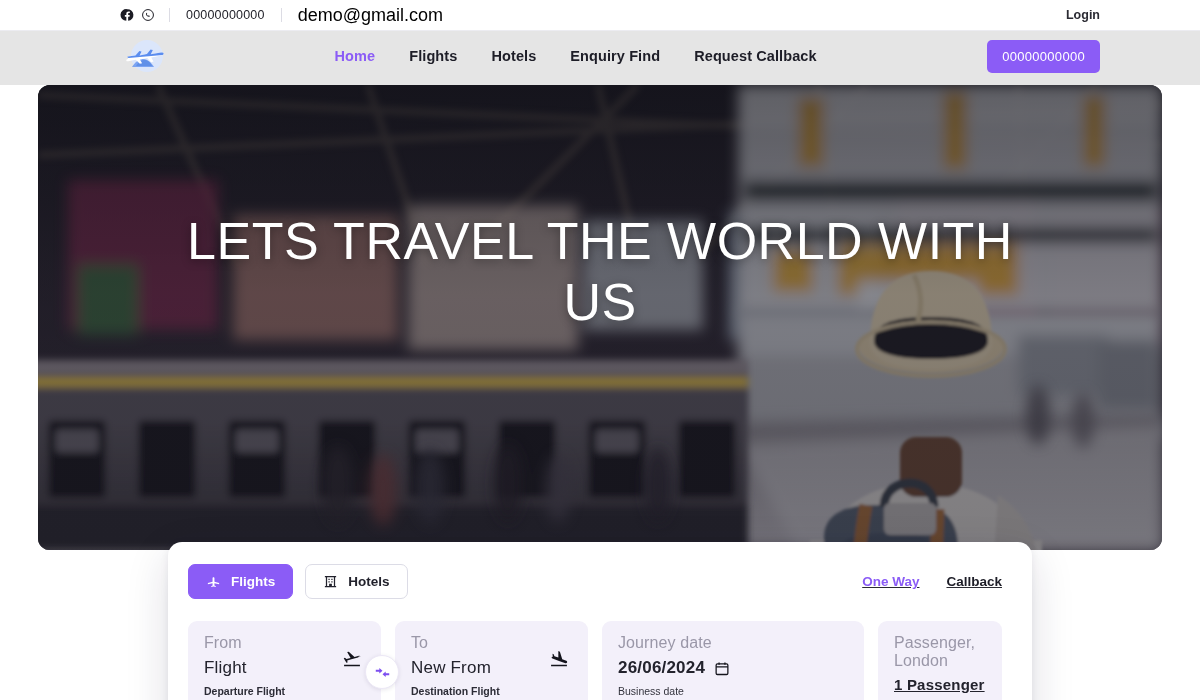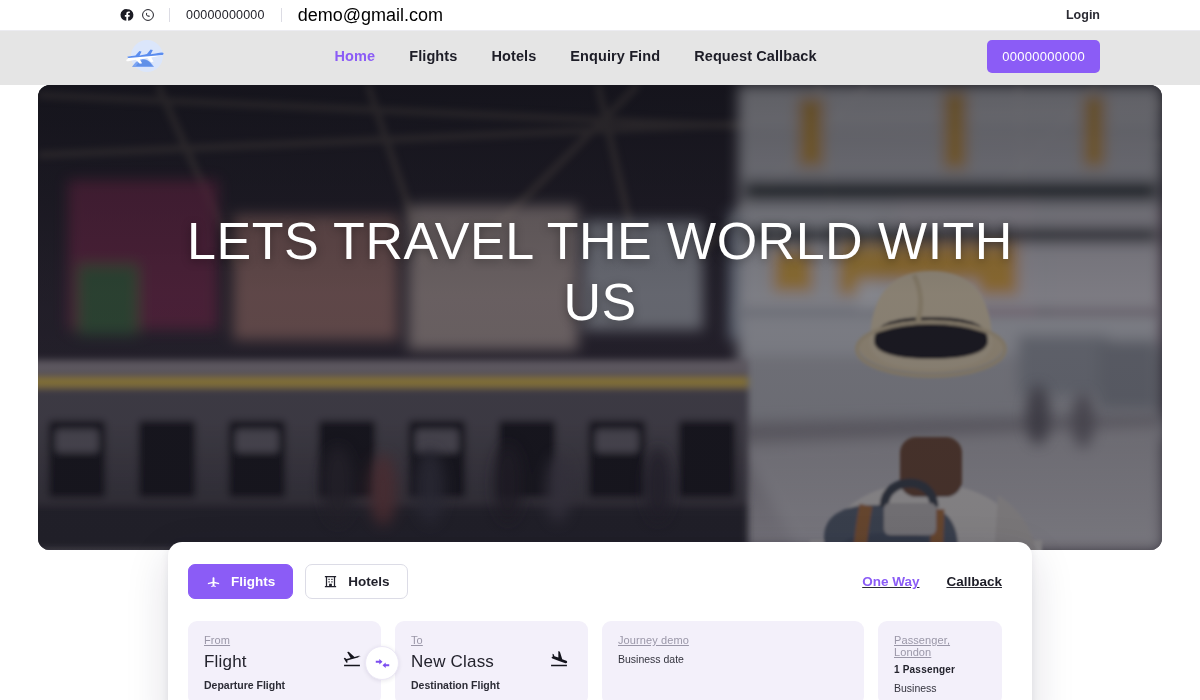--- a/index.html
+++ b/index.html
@@ -166,32 +166,32 @@
     background: #f3f0fa;
     border-radius: 9px;
     padding: 13px 16px 11px 16px;
     position: relative;
     min-height: 76px;
   }
   .field.from { width: 193px; }
   .field.to { width: 193px; }
   .field.date { width: 262px; }
   .field.pax { width: 124px; }
-  .f-label { font-size: 11px; color: #9a97a8; letter-spacing: .1px; text-decoration: underline; }
+  .f-label { font-size: 16px; color: #9a97a8; letter-spacing: .1px; }
   .f-value {
     margin-top: 6px;
     font-size: 17px;
     color: #23232d;
     letter-spacing: .2px;
     display: flex;
     align-items: center;
     gap: 9px;
   }
   .f-value.bold { font-weight: 700; }
-  .f-value.pax-val { font-size: 10px; font-weight: 700; }
+  .f-value.pax-val { font-size: 15px; font-weight: 700; text-decoration: underline; }
   .f-sub { margin-top: 7px; font-size: 10.5px; font-weight: 700; color: #2c2c36; }
   .f-sub.light { font-weight: 400; color: #33333d; font-size: 10.5px; }
   .f-icon {
     position: absolute;
     right: 16px; top: 28px;
     width: 26px; height: 20px;
     color: #14141c;
   }
   .f-icon svg { width: 100%; height: 100%; display: block; }
   .cal-icon { width: 16px; height: 17px; color: #14141c; }
@@ -462,31 +462,40 @@
       <button class="swap-btn">
         <span>
           <svg viewBox="0 0 24 24" fill="currentColor">
               <path d="M7.5 5.5l4.5 4-4.5 4V11H2.5V8h5V5.5zM16.5 10.5V13h5v3h-5v2.5l-4.5-4 4.5-4z"></path>
             </svg>
         </span>
       </button>
 
       <div class="field to">
         <div class="f-label">To</div>
-        <div class="f-value">New Class</div>
+        <div class="f-value">New From</div>
         <div class="f-sub">Destination Flight</div>
         <span class="f-icon">
           <svg viewBox="0 0 24 24" fill="currentColor">
               <path d="M2.5 19h19v1.8h-19V19zM3.3 9.6c-.3.8.1 1.6.9 1.9l7.8 2.8 7.7 2.7c.8.3 1.7-.1 2-.9.3-.8-.1-1.7-.9-2l-4.9-1.8-2.8-9.1-1.9-.7v7.8l-4.7-1.7-.9-2.4-1.4-.5.3 3.4v.2z"></path>
             </svg>
         </span>
       </div>
 
       <div class="field date">
-        <div class="f-label">Journey demo</div>
+        <div class="f-label">Journey date</div>
+        <div class="f-value bold">
+          <span>26/06/2024</span>
+          <span class="cal-icon">
+            <svg viewBox="0 0 24 24" fill="none" stroke="currentColor" stroke-width="1.9">
+                <rect x="3.2" y="5" width="17.6" height="16" rx="2"></rect>
+                <path d="M3.2 9.6h17.6M7.6 3v3.4M16.4 3v3.4"></path>
+              </svg>
+          </span>
+        </div>
         <div class="f-sub light">Business date</div>
       </div>
 
       <div class="field pax">
         <div class="f-label">Passenger, London</div>
         <div class="f-value pax-val">1 Passenger</div>
         <div class="f-sub light">Business</div>
       </div>
     </div>
 

